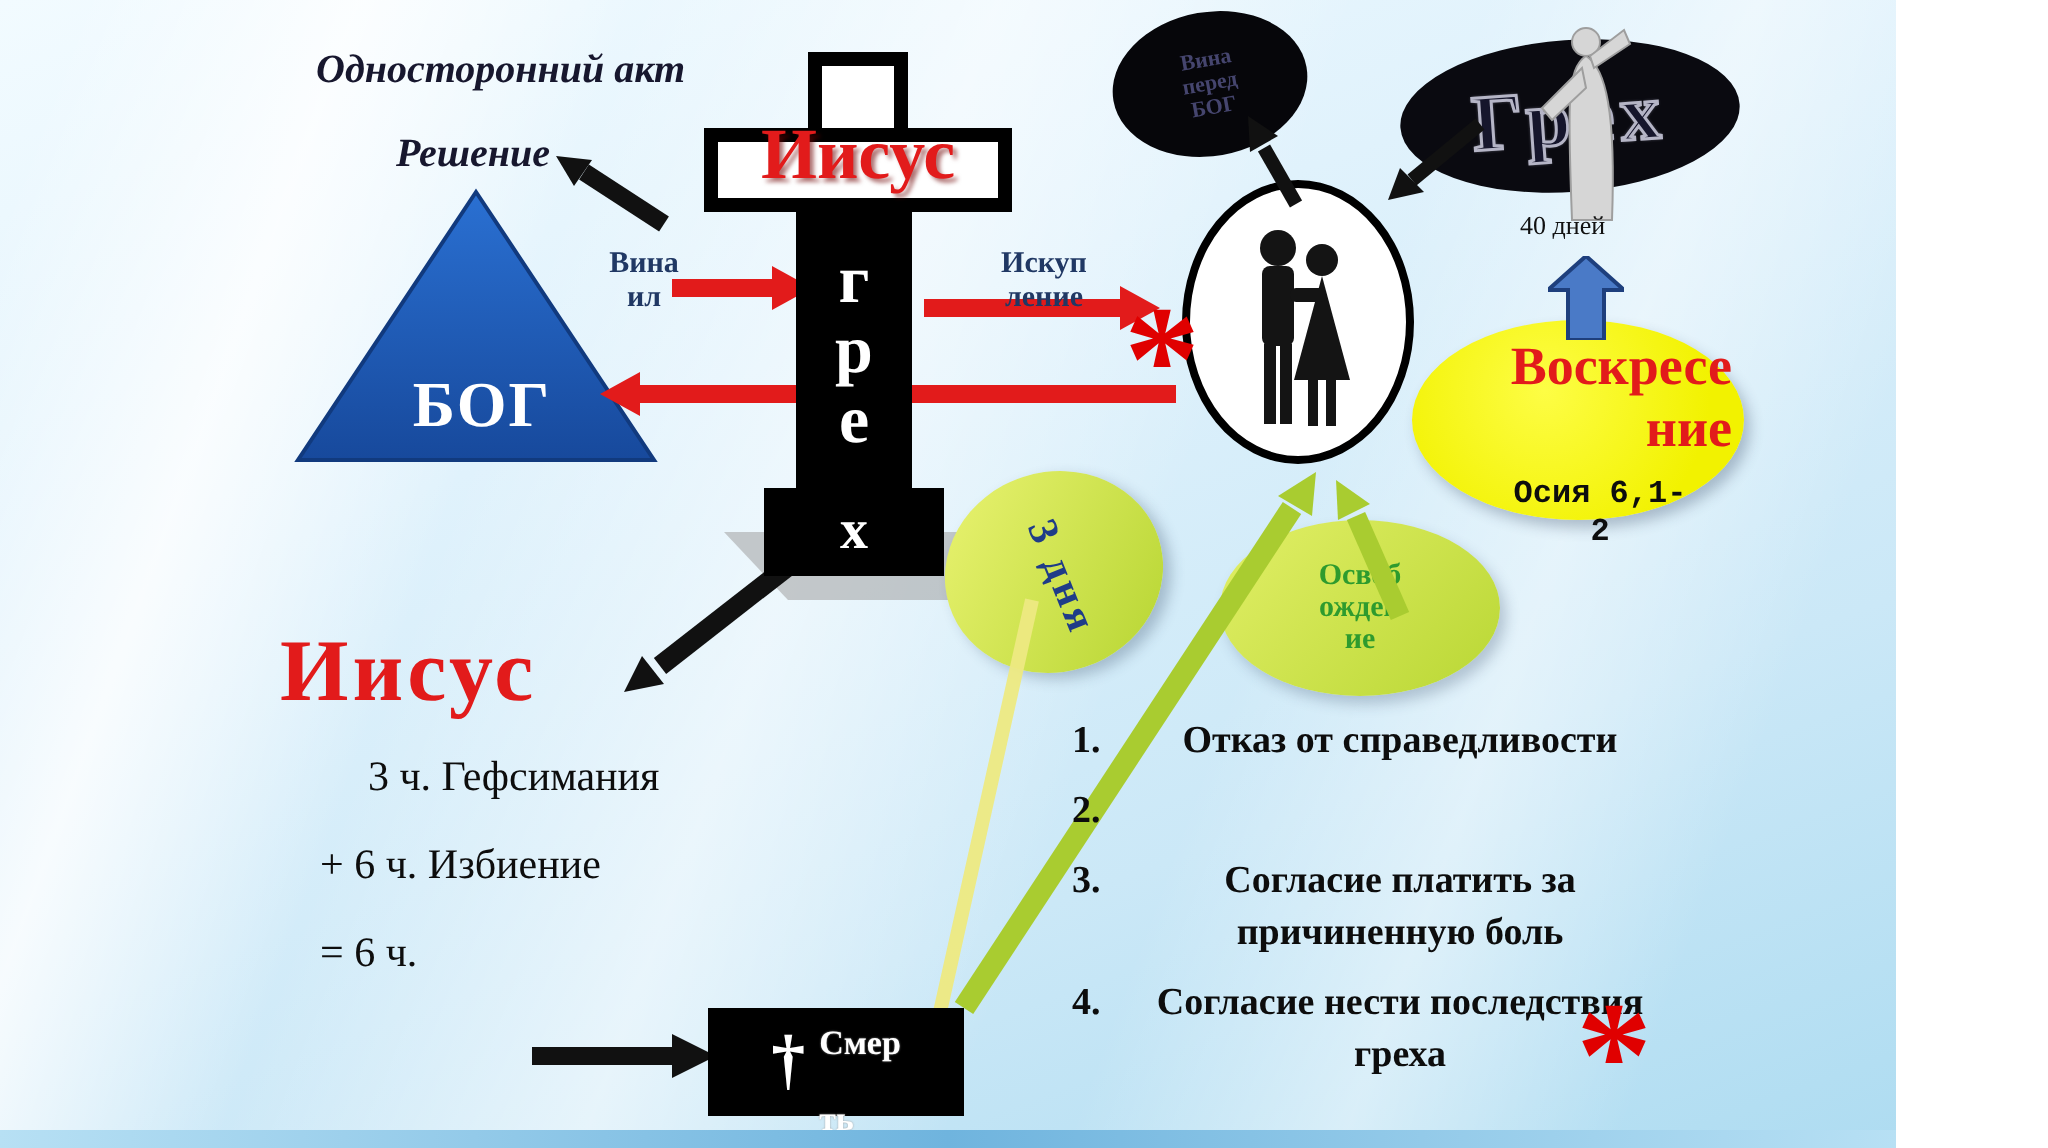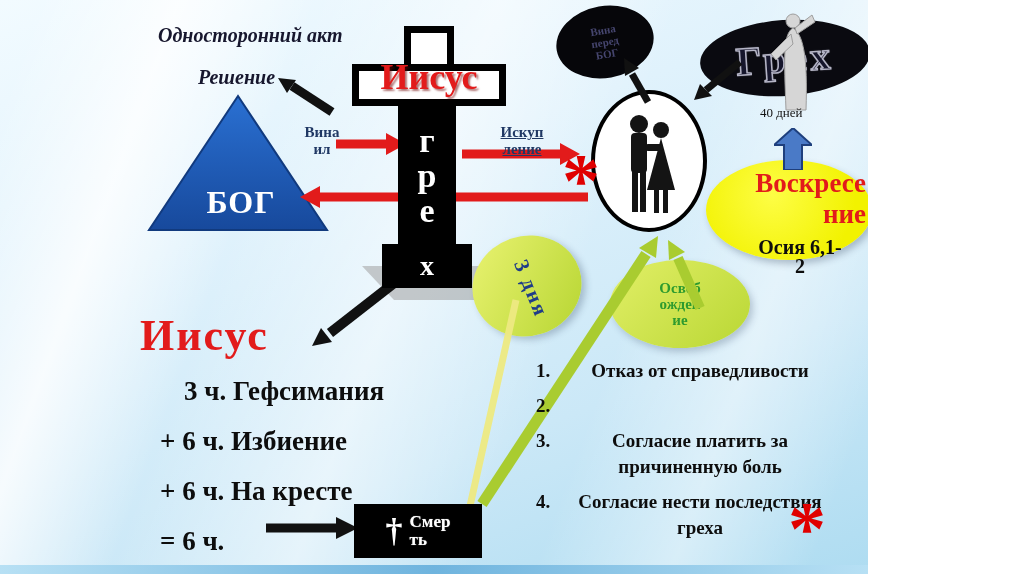--- a/index.html
+++ b/index.html
@@ -1,17 +1,17 @@
 <!DOCTYPE html>
 <html><head>
 <meta charset="utf-8">
 <style>
   html,body{margin:0;padding:0;}
   body{font-family:"Liberation Serif","DejaVu Serif",serif;}
-  .slide{position:relative;width:868px;height:574px;overflow:hidden;
+  .slide{position:relative;width:948px;height:574px;overflow:hidden;
     background:linear-gradient(160deg,#f2fbff 0%,#e0f2fc 35%,#cbe8f7 70%,#aedcf1 100%);}
   .abs{position:absolute;}
   .streak{position:absolute;top:-200px;height:1000px;transform:rotate(20deg);pointer-events:none;z-index:0;}
   .s1{left:-60px;width:260px;background:linear-gradient(90deg,rgba(255,255,255,0),rgba(255,255,255,.8),rgba(255,255,255,0));}
   .s2{left:220px;width:340px;background:linear-gradient(90deg,rgba(255,255,255,0),rgba(255,255,255,.55),rgba(255,255,255,0));}
   .s3{left:640px;width:260px;background:linear-gradient(90deg,rgba(255,255,255,0),rgba(255,255,255,.45),rgba(255,255,255,0));}
   .bottom-strip{position:absolute;left:0;bottom:0;width:100%;height:9px;z-index:6;
     background:linear-gradient(90deg,#b7e0f4,#6fb4de,#b7e0f4);}
   .svg-layer{position:absolute;left:0;top:0;width:1024px;height:574px;pointer-events:none;}
   .z1{z-index:1}.z2{z-index:2}.z3{z-index:3}
@@ -48,46 +48,46 @@
   .sin-ellipse div{font-size:40px;font-weight:bold;color:#16162c;letter-spacing:4px;
     -webkit-text-stroke:1.5px #b5b5c6;text-shadow:0 0 2px #9a9ab0;}
 
   .forty-days{left:760px;top:105px;font-size:13px;color:#111;z-index:4;}
 
   .res-ellipse{left:706px;top:160px;width:166px;height:100px;
     background:radial-gradient(circle at 40% 35%,#fdfd45,#f2f200 70%);
     box-shadow:3px 4px 7px rgba(40,60,90,.3);}
   .res-text{left:712px;top:168px;width:154px;text-align:right;font-size:27px;line-height:31px;
     font-weight:bold;color:#e21b1b;z-index:4;}
-  .res-ref{left:748px;top:238px;width:104px;text-align:center;font-size:20px;line-height:19px;
-    font-weight:bold;color:#0d0d0d;z-index:4;}
+  .res-ref{left:748px;top:238px;width:104px;text-align:center;font-size:16px;line-height:19px;
+    font-weight:bold;color:#0d0d0d;z-index:4;font-family:Liberation Mono, monospace;}
 
   .days-ellipse{left:472px;top:236px;width:110px;height:100px;transform:rotate(-18deg);
     background:linear-gradient(135deg,#eaf372,#b6d531);box-shadow:3px 4px 7px rgba(40,60,90,.28);}
   .days-text{left:486px;top:248px;width:90px;height:80px;display:flex;align-items:center;justify-content:center;z-index:4;}
   .days-text span{display:inline-block;transform:rotate(68deg);font-size:21px;font-weight:bold;
     color:#1f3c88;letter-spacing:2px;white-space:nowrap;}
 
   .lib-ellipse{left:610px;top:260px;width:140px;height:88px;
     background:linear-gradient(135deg,#e2ef67,#b9d734);box-shadow:3px 4px 7px rgba(40,60,90,.25);
     display:flex;flex-direction:column;align-items:center;justify-content:center;}
   .lib-ellipse div{font-size:15px;line-height:16px;font-weight:bold;color:#2e9b2e;}
 
   .jesus-heading{left:140px;top:310px;font-size:44px;font-weight:bold;color:#e21b1b;
     letter-spacing:2px;z-index:4;}
 
   .time-list{left:160px;top:376px;width:270px;z-index:4;}
-  .time-item{font-size:27px;font-weight:bold;color:#0d0d0d;margin-bottom:19px;}
+  .time-item{font-size:21px;font-weight:normal;color:#0d0d0d;margin-bottom:19px;}
   .time-item.first{padding-left:24px;}
 
   .death-box{left:354px;top:504px;width:128px;height:54px;background:#000;z-index:4;
     display:flex;align-items:center;justify-content:center;gap:7px;}
   .death-cross{color:#fff;font-size:34px;font-weight:bold;line-height:34px;}
   .death-text div{color:#fff;font-size:17px;line-height:18px;font-weight:bold;
-    text-shadow:0 0 1px #999;}
+    text-shadow:0 0 1px #999;margin-top:20px;}
 
   .agree-list{left:536px;top:358px;width:292px;z-index:4;}
   .agree-item{display:flex;margin-bottom:9px;}
   .agree-num{width:36px;flex:none;font-size:19px;font-weight:bold;color:#0d0d0d;line-height:26px;}
   .agree-text{flex:1;font-size:19px;font-weight:bold;color:#0d0d0d;line-height:26px;text-align:center;}
 
   .asterisk{font-size:76px;font-weight:bold;color:#e00000;line-height:60px;z-index:5;}
 </style>
 </head>
 <body>
@@ -231,33 +231,32 @@
     <span>е</span>
   </div>
   <div class="abs cross-base">
     <span>х</span>
   </div>
 
   <div class="abs arrow-label" style="left:280px;top:124px;">
     <div>Вина</div>
     <div>ил</div>
   </div>
-  <div class="abs arrow-label" style="left:480px;top:124px;text-decoration:underline;">
+  <div class="abs arrow-label" style="left:480px;top:124px;">
     <div>Искуп</div>
     <div>ление</div>
   </div>
 
   <div class="abs asterisk" style="left:562px;top:150px;">*</div>
   <div class="abs asterisk" style="left:788px;top:498px;">*</div>
 
   <div class="abs jesus-heading">Иисус</div>
   <div class="abs time-list">
     <div class="time-item first">3 ч. Гефсимания</div>
     <div class="time-item">+ 6 ч. Избиение</div>
-    <div class="time-item">+ 6 ч. На кресте</div>
     <div class="time-item">= 6 ч.</div>
   </div>
 
   <div class="abs death-box">
     <div class="death-cross">†</div>
     <div class="death-text">
       <div>Смер</div>
       <div>ть</div>
     </div>
   </div>

